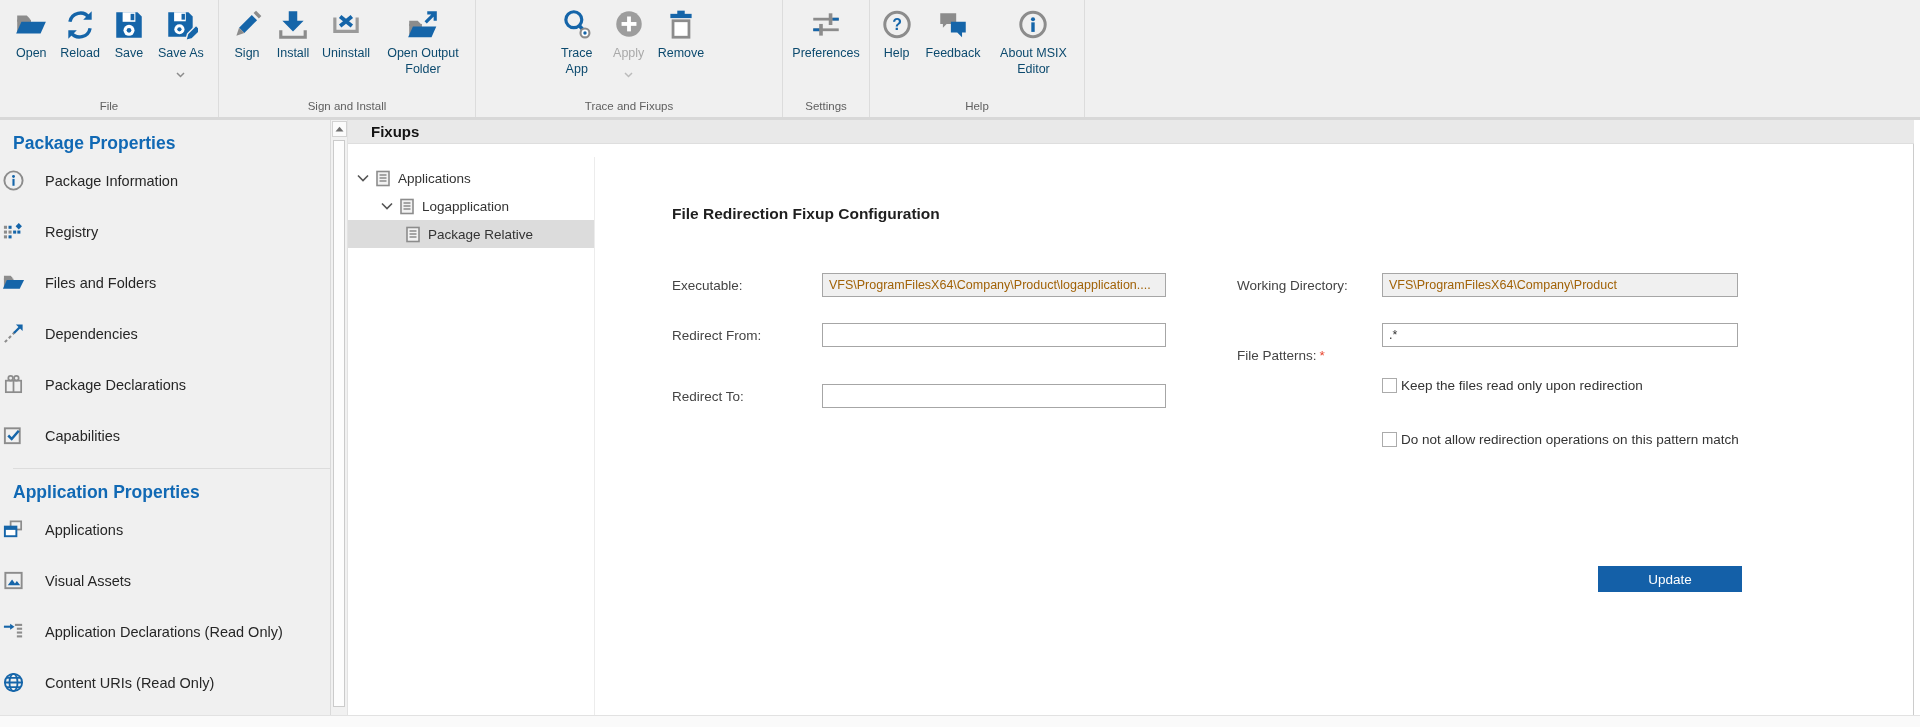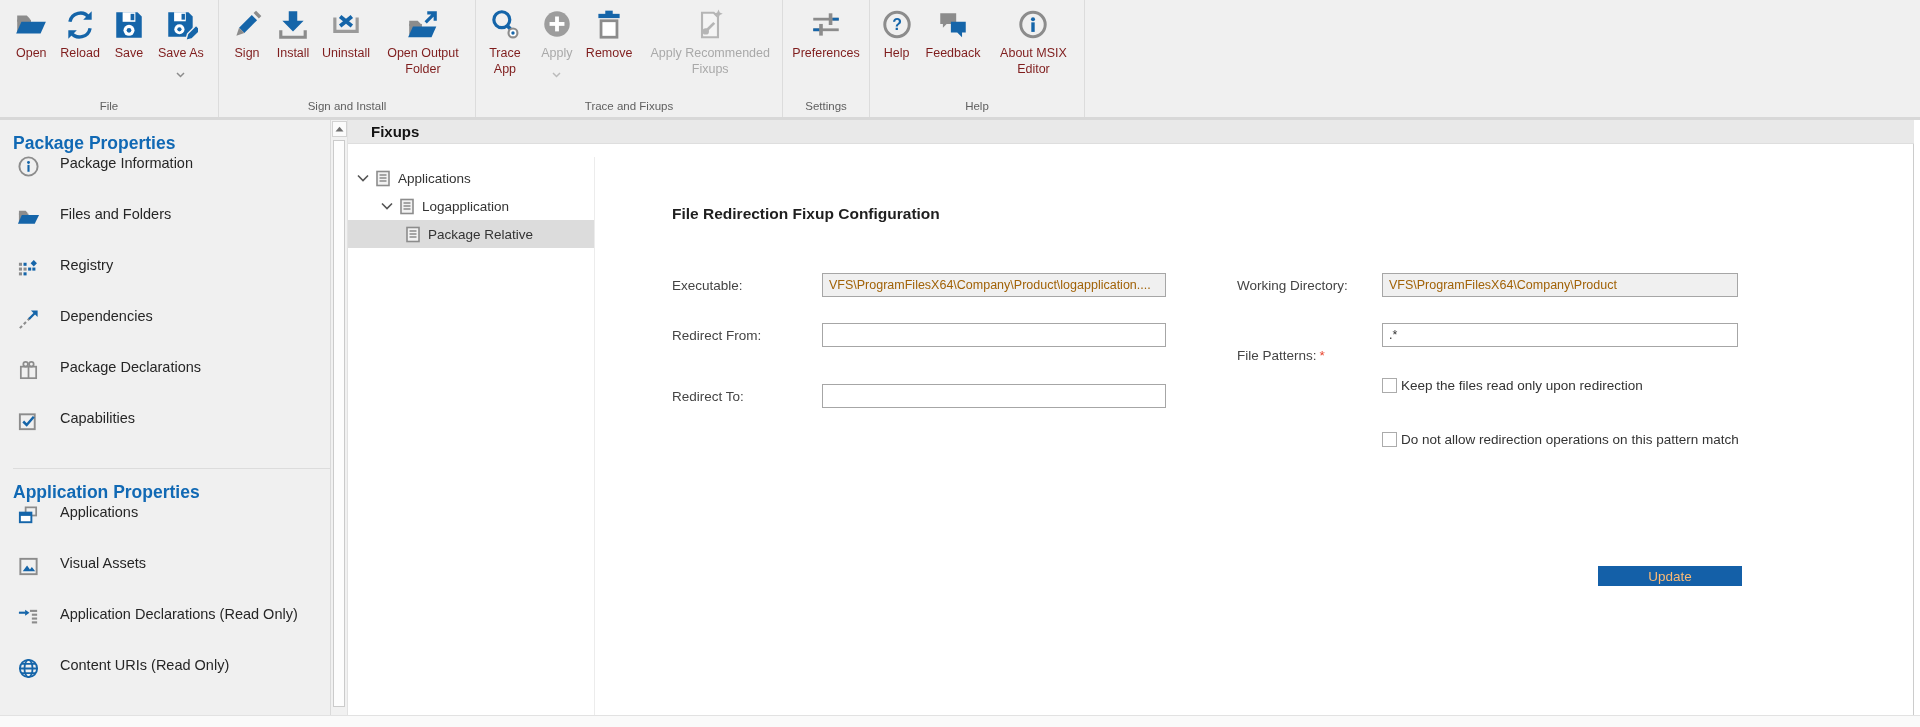--- a/index.html
+++ b/index.html
@@ -9,33 +9,33 @@
     background:#ffffff; font-family:"Liberation Sans", sans-serif; color:#333;
   }
   
   .ribbon { position:absolute; top:0; left:0; width:1920px; height:120px;
     background:#f0f0f0; border-bottom:3px solid #d8d8d8; display:flex; }
   .rgroup { position:relative; height:117px; flex:0 0 auto; display:flex; flex-direction:column; }
   .rsep { width:1px; height:117px; background:#dcdcdc; flex:0 0 1px; }
   .rbtns { flex:1; display:flex; justify-content:center; align-items:flex-start; padding-top:6px; }
   .rbtn { display:flex; flex-direction:column; align-items:center; padding:2px 6px; cursor:pointer; }
   .rbtn .ricon svg { width:34px; height:34px; display:block; }
-  .rlabel { font-size:12.5px; color:#7f1d1d; text-align:center; line-height:1.25; margin-top:4px; white-space:pre-line; }
+  .rlabel { font-size:12.5px; color:#0c4a6e; text-align:center; line-height:1.25; margin-top:4px; white-space:pre-line; }
   .rbtn.disabled .rlabel { color:#a9a9a9; }
   .rbtn.w80 .rlabel { max-width:82px; }
   .rbtn.w46 .rlabel { max-width:46px; }
   .rbtn.w132 .rlabel { max-width:132px; }
   .rchev { margin-top:2px; }
   .rgroup-label { height:20px; line-height:18px; text-align:center; font-size:11.5px; color:#5f5f5f; }
   .rfill { flex:1 1 auto; }
   
   .sidebar { position:absolute; top:120px; left:0; width:331px; height:595px;
     background:#f0f0f0; border-right:1px solid #dadada; overflow:hidden; }
   .side-heading { font-size:17.5px; font-weight:bold; color:#1169b4; margin:13px 0 1px 13px; }
-  .side-item { height:51px; display:flex; padding-left:17px; cursor:pointer; }
+  .side-item { height:51px; display:flex; align-items:center; padding-left:2px; cursor:pointer; }
   .side-item .sicon { width:23px; height:23px; margin-right:20px; flex:0 0 23px; }
   .side-item .sicon svg { width:23px; height:23px; display:block; }
   .side-label { font-size:14.5px; color:#262626; white-space:nowrap; }
   .side-divider { height:1px; background:#dcdcdc; margin:7px 0 1px 13px; }
   
   .side-scroll { position:absolute; top:120px; left:331px; width:17px; height:595px;
     background:#f1f1f1; border-right:1px solid #e2e2e2; }
   .scroll-up { position:absolute; top:1px; left:1px; width:15px; height:16px;
     background:#fbfbfb; border:1px solid #d2d2d2; display:flex; align-items:center; justify-content:center; cursor:pointer; }
   .scroll-thumb { position:absolute; top:20px; left:2px; width:12px; bottom:8px;
@@ -60,22 +60,22 @@
   .formpanel { position:absolute; top:157px; left:596px; right:7px; bottom:12px; background:#fff; }
   .form-title { position:absolute; left:76px; top:48px; font-size:15.5px; font-weight:bold; color:#1f1f1f; }
   .flabel { position:absolute; font-size:13.5px; color:#444; white-space:nowrap; }
   .req { color:#e8432c; margin-left:3px; }
   .finput { position:absolute; height:24px; border:1px solid #a6a6a6; background:#fff;
     font-family:"Liberation Sans", sans-serif; font-size:12.5px; color:#333; padding:0 6px; }
   .finput:disabled { background:#f0f0f0; color:#a16207; }
   .fcheck-row { position:absolute; display:flex; align-items:center; cursor:pointer; }
   .cbox { width:15px; height:15px; border:1px solid #ababab; background:#fff; flex:0 0 15px; }
   .cbl { font-size:13.5px; color:#333; margin-left:4px; white-space:nowrap; }
-  .update-btn { position:absolute; left:1002px; top:409px; width:144px; height:20px;
-    background:#1460a8; color:#fdba74; border:none; font-family:"Liberation Sans", sans-serif;
+  .update-btn { position:absolute; left:1002px; top:409px; width:144px; height:26px;
+    background:#1460a8; color:#ffffff; border:none; font-family:"Liberation Sans", sans-serif;
     font-size:13.5px; cursor:pointer; }
   
   .statusbar { position:absolute; left:0; bottom:0; width:1920px; height:12px;
     background:#fafafa; border-top:1px solid #e2e2e2; }
 </style>
 </head>
 <body>
 
 <div class="ribbon">
 
@@ -215,31 +215,20 @@
       </div>
       <div class="rbtn">
         <span class="ricon">
           <svg viewBox="0 0 32 32">
               <rect x="12.5" y="2.5" width="7" height="4" fill="#1565a9"></rect>
               <rect x="6" y="5.5" width="20" height="4" fill="#1565a9"></rect>
               <rect x="8.5" y="12" width="15" height="15.5" fill="#fff" stroke="#8c8c8c" stroke-width="2.6"></rect>
             </svg>
         </span>
         <span class="rlabel">Remove</span>
-      </div>
-      <div class="rbtn disabled w132">
-        <span class="ricon">
-          <svg viewBox="0 0 32 32">
-              <path d="M8.5 4.5h11l4 4v19h-15z" fill="#f4f4f4" stroke="#b5b5b5" stroke-width="2"></path>
-              <path fill="#b5b5b5" d="M24 1.5l1.2 2.8 2.8 1.2-2.8 1.2L24 9.5l-1.2-2.8L20 5.5l2.8-1.2z"></path>
-              <path stroke="#b5b5b5" stroke-width="2.6" fill="none" d="M12.5 21.5l7.5-7.5"></path>
-              <circle cx="12" cy="22" r="3" fill="#b5b5b5"></circle>
-            </svg>
-        </span>
-        <span class="rlabel">Apply Recommended Fixups</span>
       </div>
     </div>
     <div class="rgroup-label">Trace and Fixups</div>
   </div>
   <div class="rsep"></div>
 
   <div class="rgroup" style="width:86px;">
     <div class="rbtns">
       <div class="rbtn">
         <span class="ricon">
@@ -303,30 +292,20 @@
 
   <div class="side-item">
     <span class="sicon">
       <svg viewBox="0 0 24 24">
           <circle cx="12" cy="12" r="9.5" fill="none" stroke="#8c8c8c" stroke-width="2"></circle>
           <circle cx="12" cy="7.8" r="1.5" fill="#1565a9"></circle>
           <rect x="10.9" y="10.3" width="2.2" height="7.2" fill="#1565a9"></rect>
         </svg>
     </span>
     <span class="side-label">Package Information</span>
-  </div>
-  <div class="side-item">
-    <span class="sicon">
-      <svg viewBox="0 0 24 24">
-          <path fill="#8c8c8c" d="M2 5h7l2 2v2H2z"></path>
-          <rect fill="#8c8c8c" x="2" y="8" width="10" height="9"></rect>
-          <path fill="#1565a9" d="M5 9.5h18l-4.5 9H1z"></path>
-        </svg>
-    </span>
-    <span class="side-label">Files and Folders</span>
   </div>
   <div class="side-item">
     <span class="sicon">
       <svg viewBox="0 0 24 24">
           <g fill="#8c8c8c">
             <rect x="2" y="6" width="3.2" height="3.2"></rect>
             <rect x="2" y="11" width="3.2" height="3.2"></rect>
             <rect x="6.8" y="11" width="3.2" height="3.2"></rect>
             <rect x="2" y="16" width="3.2" height="3.2"></rect>
           </g>
@@ -337,20 +316,30 @@
             <path d="M17.5 3.2l3.3 3.3-3.3 3.3-3.3-3.3z"></path>
             <rect x="16" y="11" width="3.2" height="3.2"></rect>
           </g>
         </svg>
     </span>
     <span class="side-label">Registry</span>
   </div>
   <div class="side-item">
     <span class="sicon">
       <svg viewBox="0 0 24 24">
+          <path fill="#8c8c8c" d="M2 5h7l2 2v2H2z"></path>
+          <rect fill="#8c8c8c" x="2" y="8" width="10" height="9"></rect>
+          <path fill="#1565a9" d="M5 9.5h18l-4.5 9H1z"></path>
+        </svg>
+    </span>
+    <span class="side-label">Files and Folders</span>
+  </div>
+  <div class="side-item">
+    <span class="sicon">
+      <svg viewBox="0 0 24 24">
           <path stroke="#8c8c8c" stroke-width="2.2" stroke-dasharray="3.2 2.6" d="M3 21L14 10" fill="none"></path>
           <path stroke="#1565a9" stroke-width="2.4" d="M12.5 11.5l6-6" fill="none"></path>
           <path fill="#1565a9" d="M14.5 2.5h7v7z"></path>
         </svg>
     </span>
     <span class="side-label">Dependencies</span>
   </div>
   <div class="side-item">
     <span class="sicon">
       <svg viewBox="0 0 24 24" fill="none" stroke="#8c8c8c" stroke-width="1.8">

